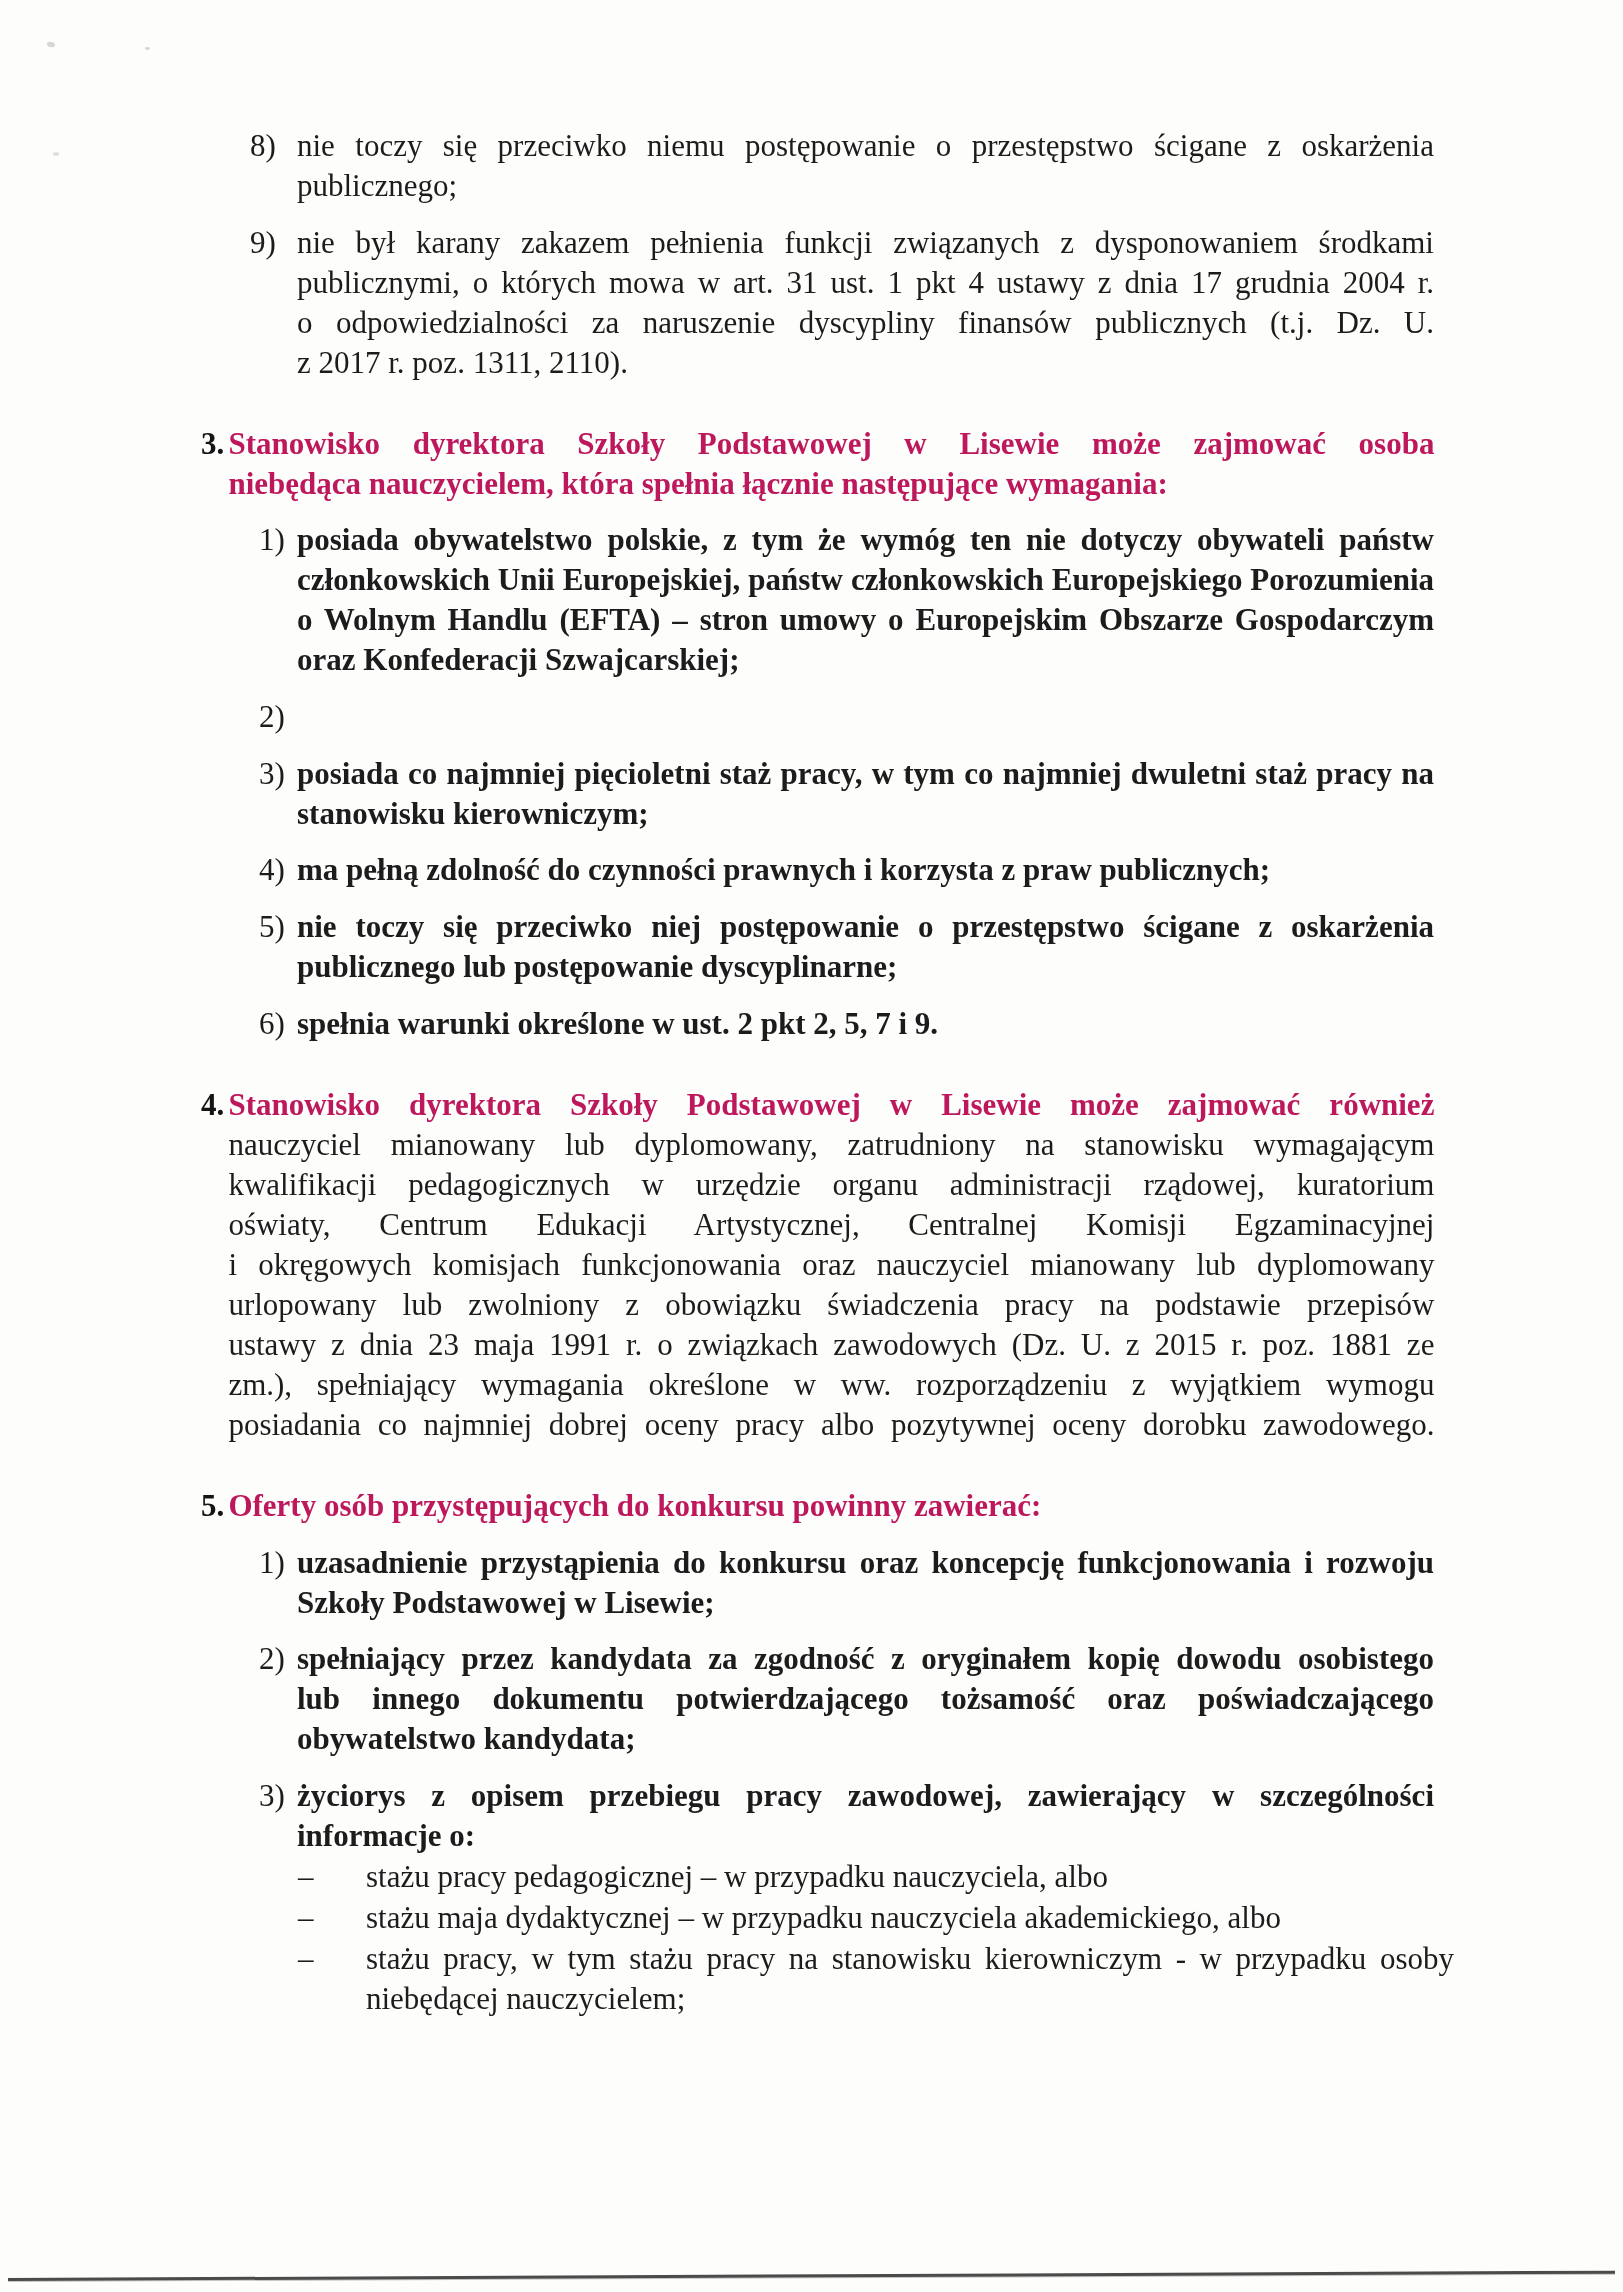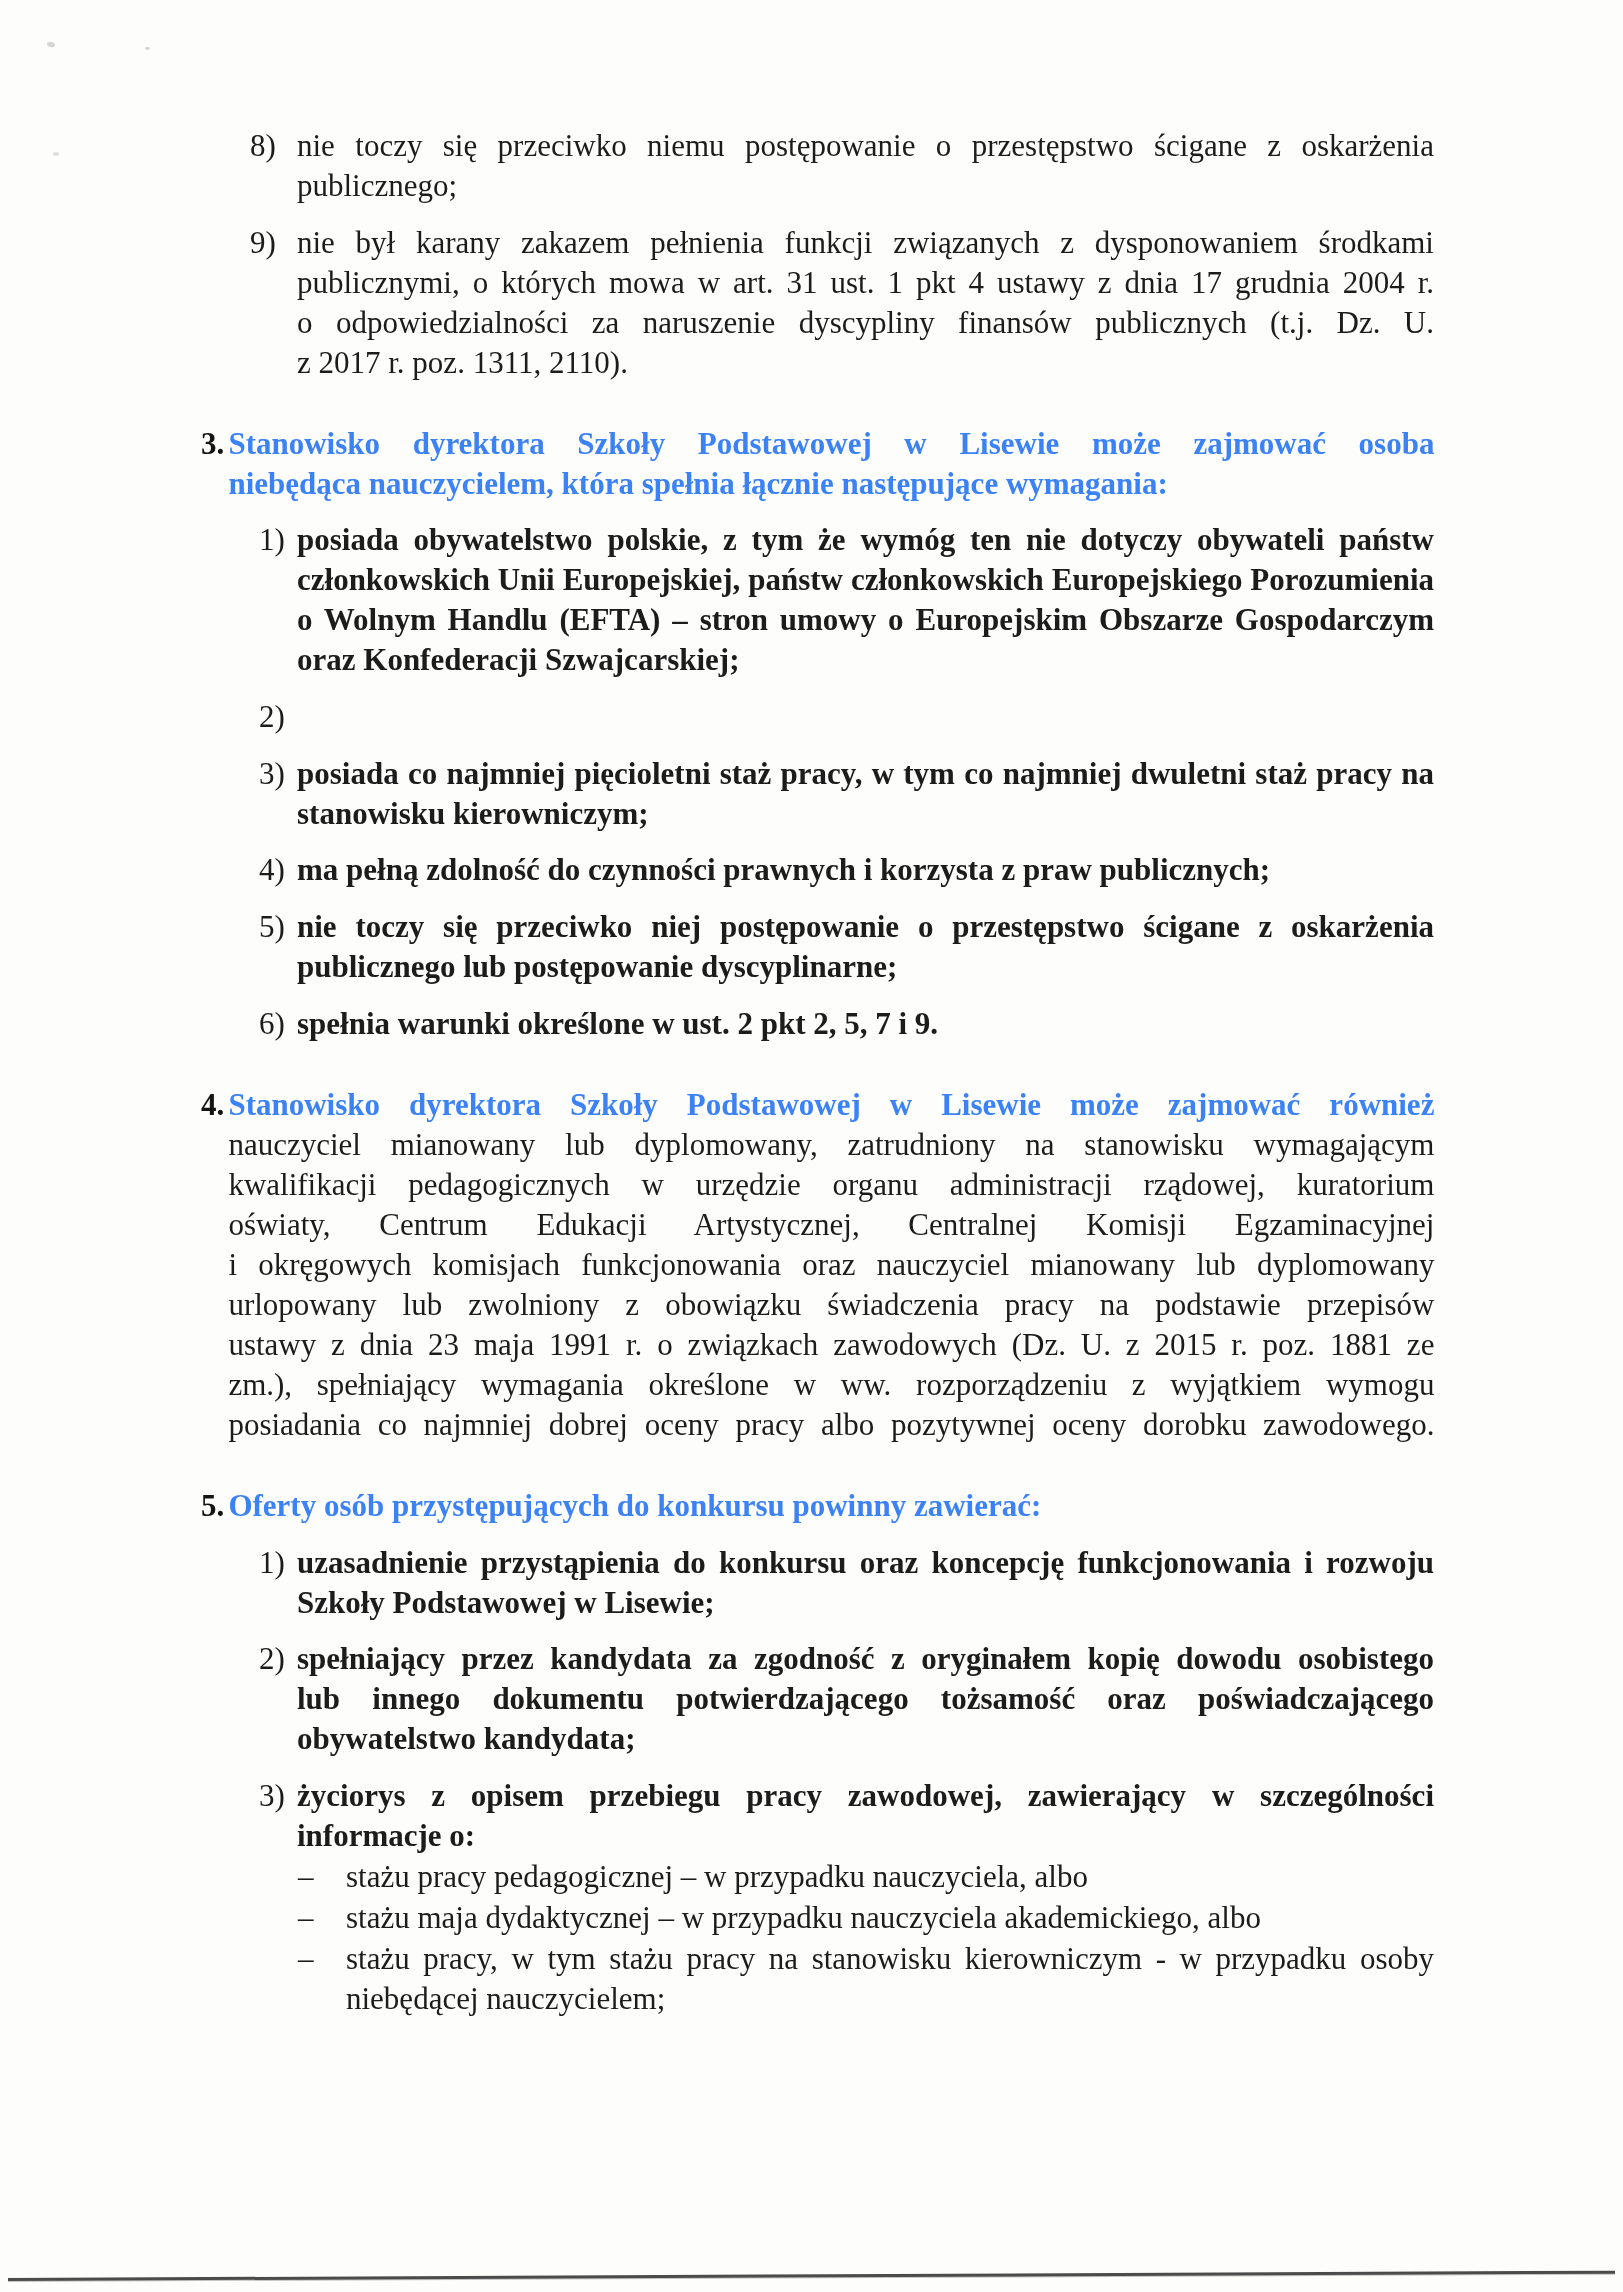--- a/index.html
+++ b/index.html
@@ -16,37 +16,37 @@
   .content{
     position:absolute;
     left:0;top:0;width:1623px;
     padding-top:126px;
   }
   .block{display:flex;}
   .marker{line-height:40px;}
   .lines{display:block;}
   .line{line-height:40px;white-space:nowrap;}
   .line.j{white-space:normal;text-align:justify;text-align-last:justify;}
-  .line.b{font-weight:bold;color:#3b82f6;}
+  .line.b{font-weight:bold;color:#be185d;}
 
   .k-section{margin-left:201px;}
   .k-section > .marker{flex:0 0 27.4px;font-weight:bold;color:#141414;}
   .k-section .lines{width:1206px;}
 
   .k-item-outer{margin-left:250px;}
   .k-item-outer > .marker{flex:0 0 47px;}
   .k-item-outer .lines{width:1137px;}
 
   .k-item-inner{margin-left:259px;}
   .k-item-inner > .marker{flex:0 0 38px;}
   .k-item-inner .lines{width:1137px;font-weight:bold;}
 
   .k-dash{margin-left:298px;}
   .k-dash > .marker{flex:0 0 48px;}
-  .k-dash .lines{width:1088px;}
+  .k-dash .lines{width:1088px;margin-left:20px;}
 
   .g-first{margin-top:0;}
   .g-item{margin-top:16.7px;}
   .g-section{margin-top:41px;}
   .g-dash{margin-top:1px;}
 
   .bottom-rule{
     position:absolute;
     left:7.8px;top:2278px;
     width:1607px;height:2.9px;

